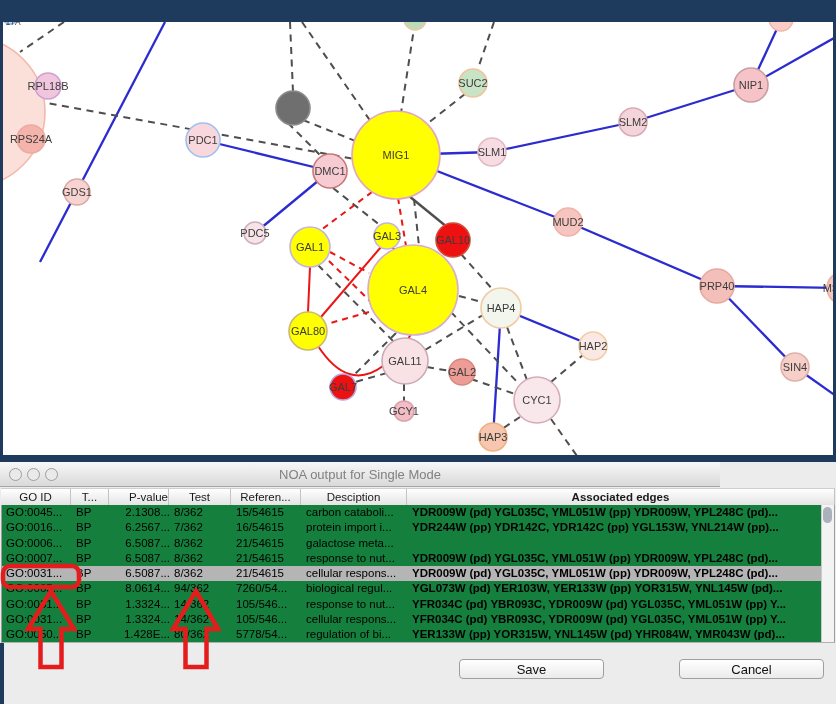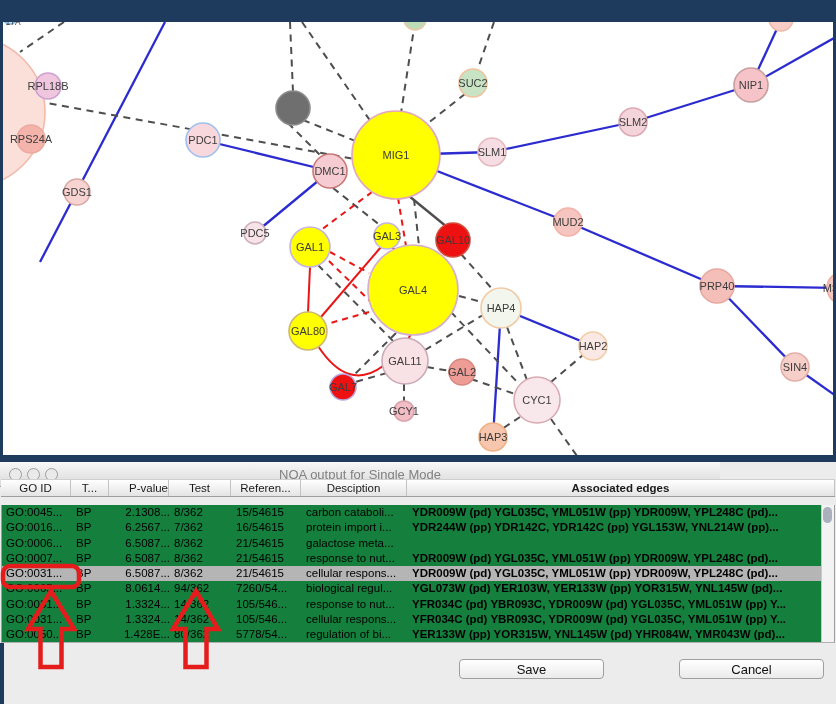--- a/index.html
+++ b/index.html
@@ -23,21 +23,21 @@
   .e-reddash{stroke:#ea1515;stroke-width:2;stroke-dasharray:6 5;fill:none;}
 
   
   .table-window{position:absolute;left:0;top:462px;width:836px;height:242px;background:#ececec;}
   .titlebar2{position:absolute;left:0;top:0;width:720px;height:25px;
              background:linear-gradient(#f8f8f8,#d9d9d9);border-bottom:1px solid #a6a6a6;
              box-sizing:border-box;}
   .title2{text-align:center;line-height:25px;font-size:13px;color:#818181;}
   .tl2{position:absolute;top:6px;width:13px;height:13px;border-radius:50%;
        background:#eaeaea;border:1px solid #9d9d9d;box-sizing:border-box;}
-  .thead{position:absolute;left:1px;top:17px;width:834px;height:18px;display:flex;
+  .thead{position:absolute;left:1px;top:26px;width:834px;height:18px;display:flex;
          background:linear-gradient(#ffffff,#e4e4e4);border-bottom:1px solid #9e9e9e;
          border-top:1px solid #cfcfcf;box-sizing:border-box;}
   .th{font-size:11.5px;line-height:16px;text-align:center;color:#1a1a1a;
       border-right:1px solid #c3c3c3;box-sizing:border-box;overflow:hidden;white-space:nowrap;}
   .tbody{position:absolute;left:1px;top:43px;width:834px;height:138px;background:#15803d;
          border-bottom:1px solid #b0b0b0;border-left:1px solid #9e9e9e;border-right:1px solid #9e9e9e;
          box-sizing:border-box;overflow:hidden;}
   .row{display:flex;height:15.3px;}
   .row.sel{background:#b5b5b5;}
   .td{font-size:11.5px;line-height:15.3px;padding-left:4px;white-space:nowrap;

